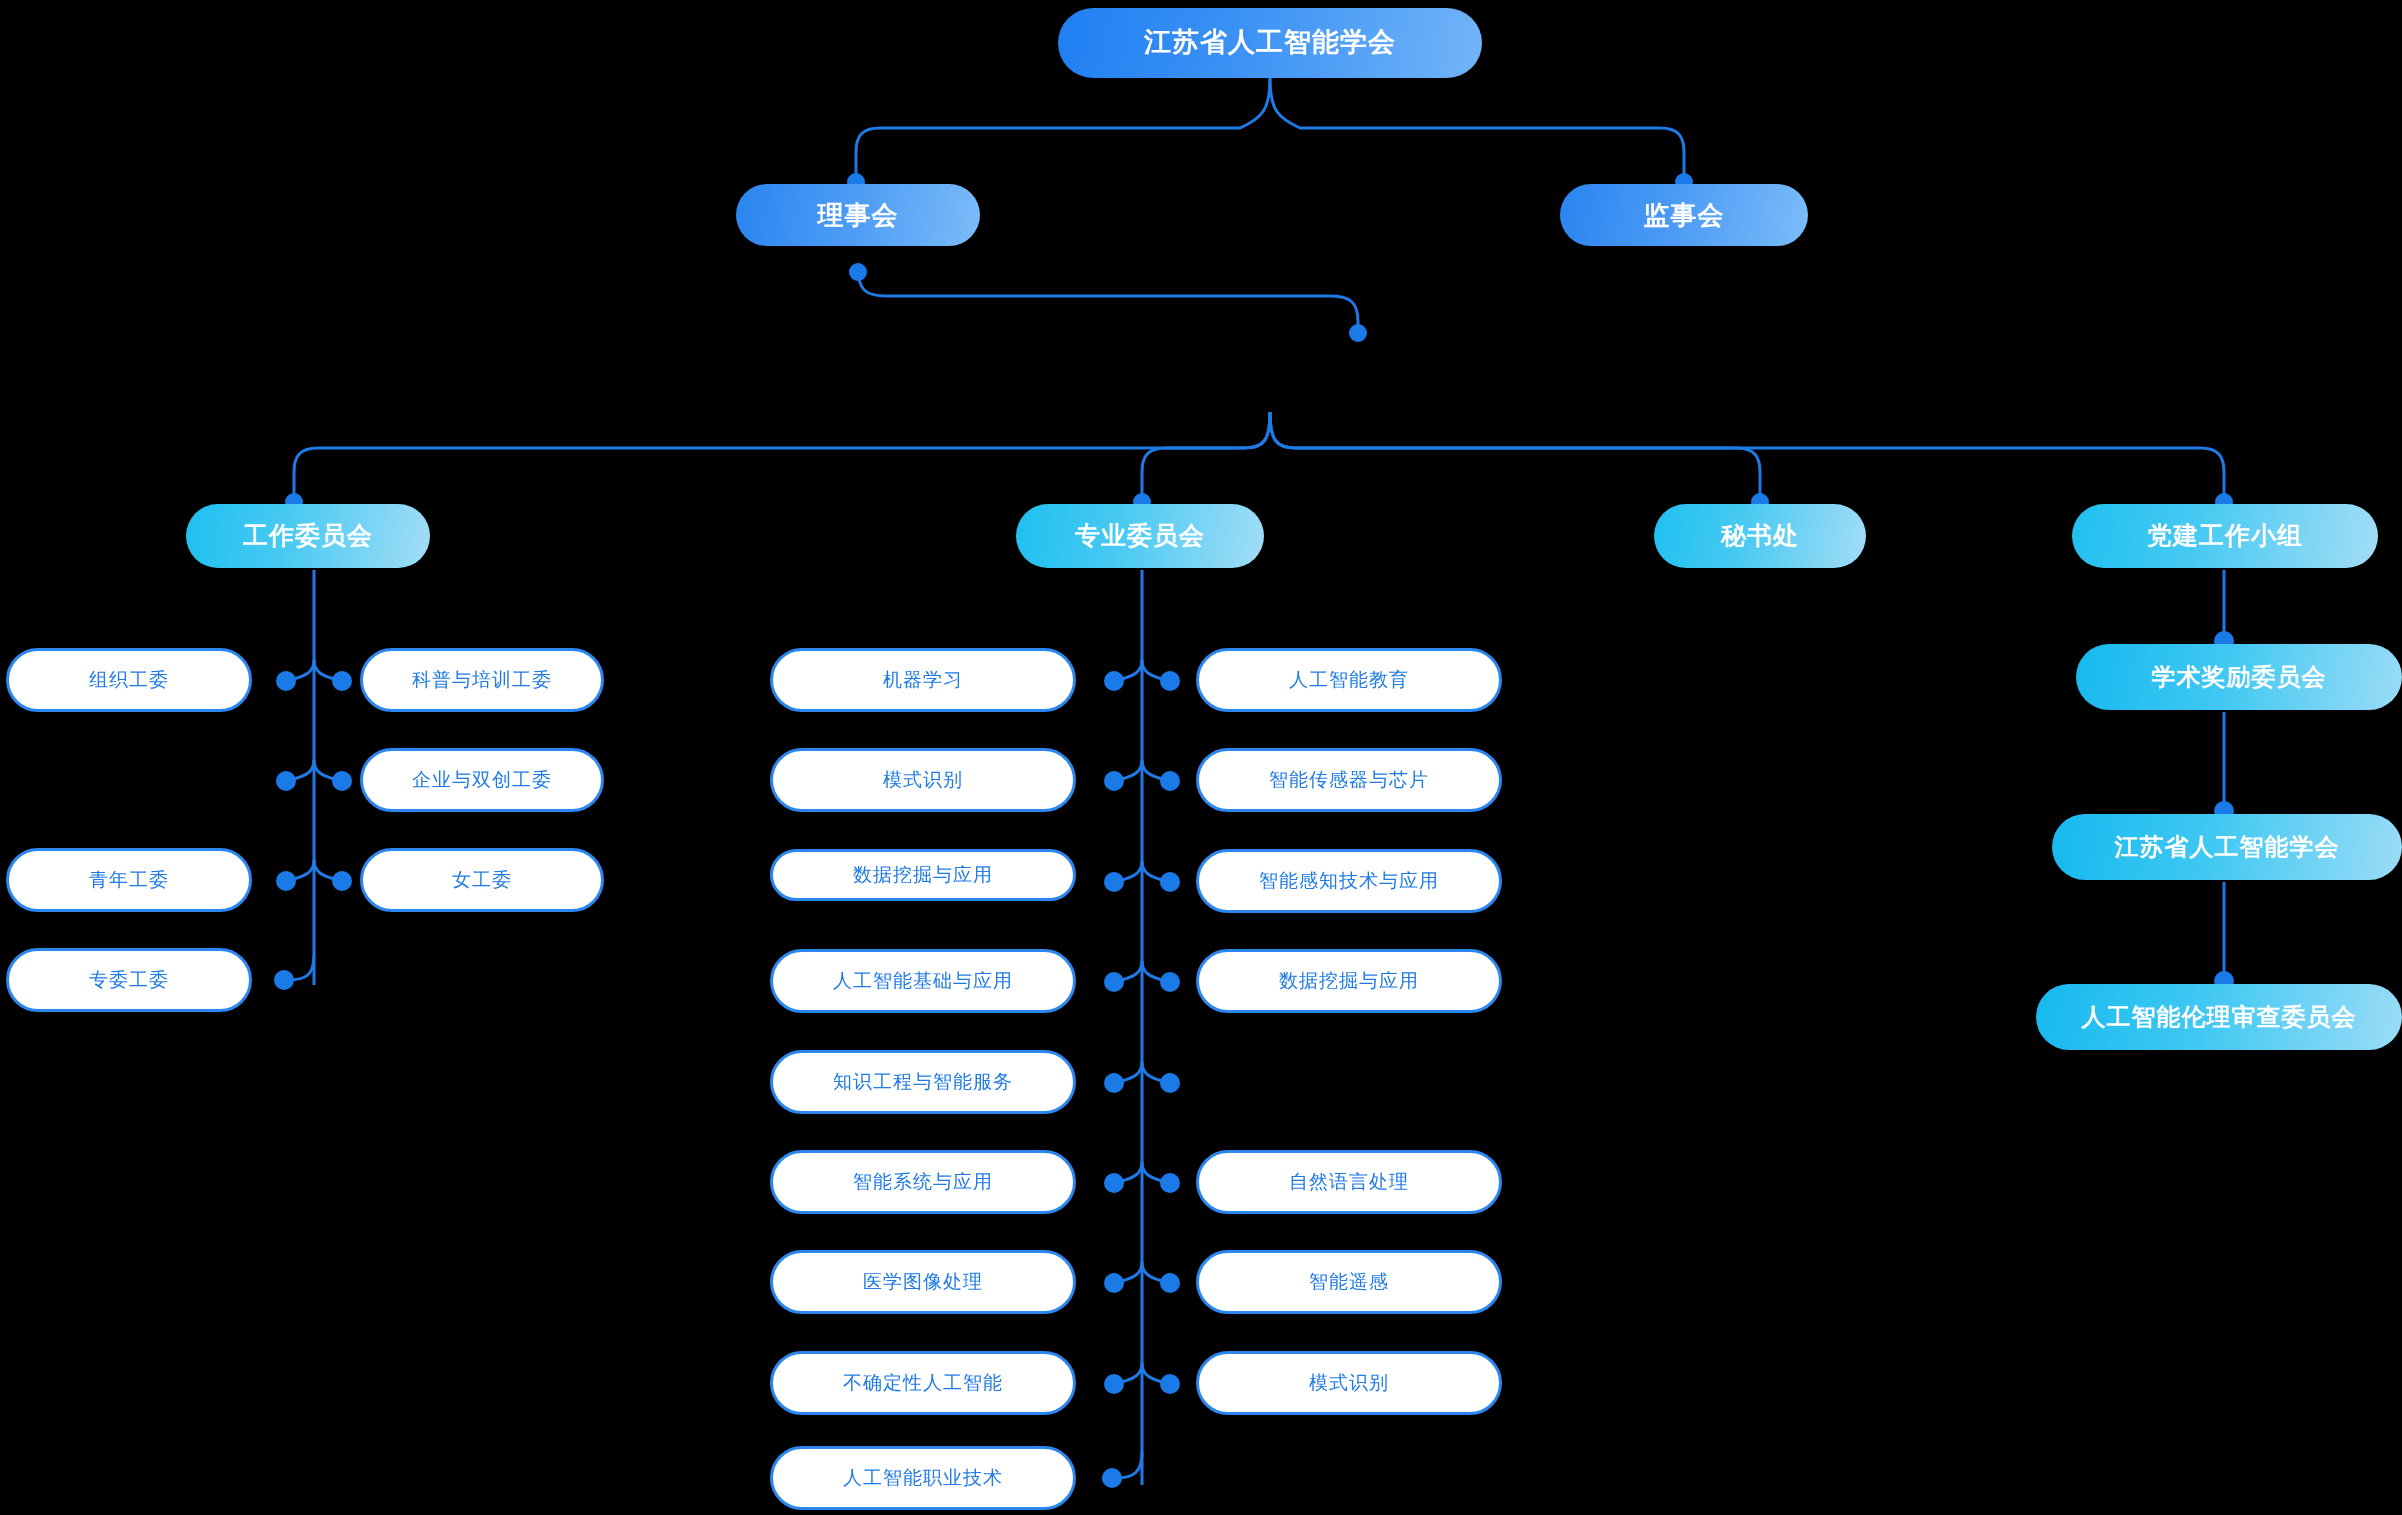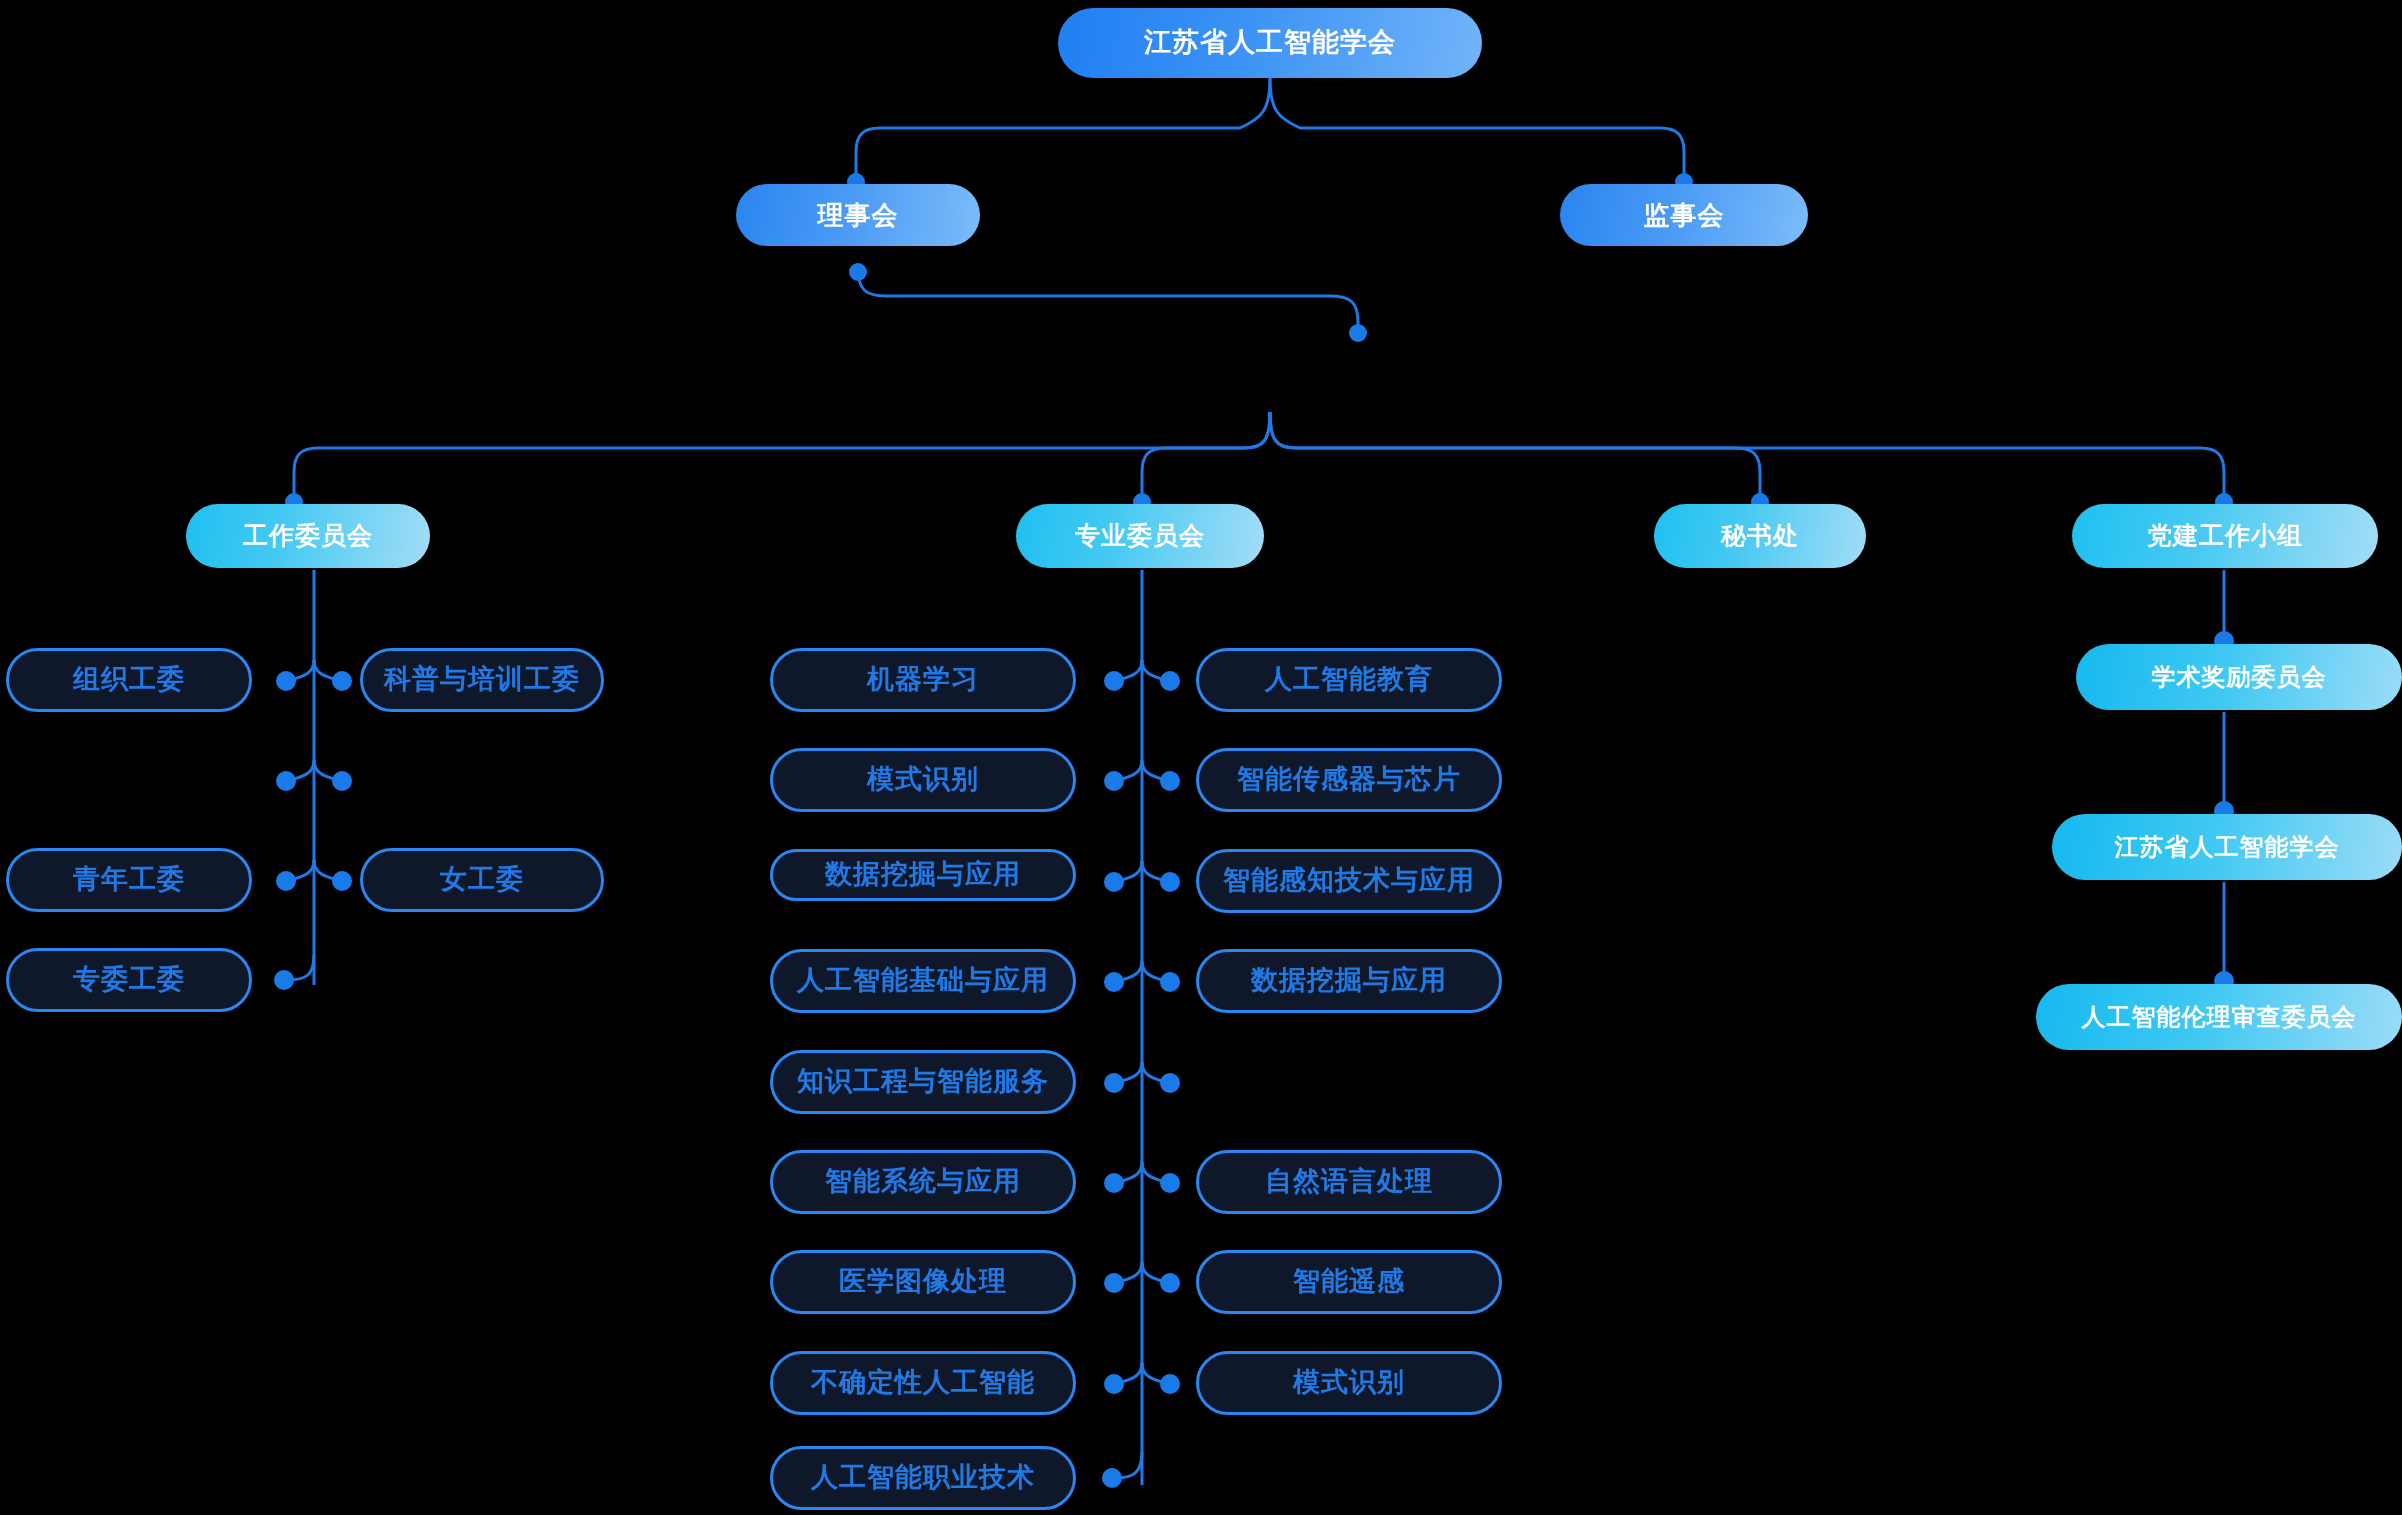--- a/index.html
+++ b/index.html
@@ -68,25 +68,25 @@
   }
   
   .n-cyan2 {
     background: linear-gradient(100deg, #16b9ef 0%, #3fc8f2 45%, #9bdcf7 100%);
     color: #ffffff;
     font-weight: bold;
     font-size: 24px;
   }
   
   .n-leaf {
-    background: #0f172a;
+    background: #ffffff;
     border: 3px solid #2b86ef;
     color: #1f7ae6;
-    font-weight: bold;
-    font-size: 27px;
+    font-weight: normal;
+    font-size: 19px;
   }
 </style>
 </head>
 <body>
 
 <div id="org-canvas">
 
   <svg id="wires" viewBox="0 0 2402 1515" xmlns="http://www.w3.org/2000/svg">
     <g fill="none" stroke="#1f7ae6" stroke-width="3">
 
@@ -193,20 +193,21 @@
 
   <div class="node n-cyan" style="left:1654px; top:504px; width:212px; height:64px;">秘书处</div>
 
   <div class="node n-cyan" style="left:2072px; top:504px; width:306px; height:64px;">党建工作小组</div>
 
   <div class="node n-leaf" style="left:6px; top:648px; width:246px; height:64px;">组织工委</div>
   <div class="node n-leaf" style="left:6px; top:848px; width:246px; height:64px;">青年工委</div>
   <div class="node n-leaf" style="left:6px; top:948px; width:246px; height:64px;">专委工委</div>
 
   <div class="node n-leaf" style="left:360px; top:648px; width:244px; height:64px;">科普与培训工委</div>
+  <div class="node n-leaf" style="left:360px; top:748px; width:244px; height:64px;">企业与双创工委</div>
   <div class="node n-leaf" style="left:360px; top:848px; width:244px; height:64px;">女工委</div>
 
   <div class="node n-leaf" style="left:770px; top:648px; width:306px; height:64px;">机器学习</div>
   <div class="node n-leaf" style="left:770px; top:748px; width:306px; height:64px;">模式识别</div>
   <div class="node n-leaf" style="left:770px; top:849px; width:306px; height:52px;">数据挖掘与应用</div>
   <div class="node n-leaf" style="left:770px; top:949px; width:306px; height:64px;">人工智能基础与应用</div>
   <div class="node n-leaf" style="left:770px; top:1050px; width:306px; height:64px;">知识工程与智能服务</div>
   <div class="node n-leaf" style="left:770px; top:1150px; width:306px; height:64px;">智能系统与应用</div>
   <div class="node n-leaf" style="left:770px; top:1250px; width:306px; height:64px;">医学图像处理</div>
   <div class="node n-leaf" style="left:770px; top:1351px; width:306px; height:64px;">不确定性人工智能</div>

